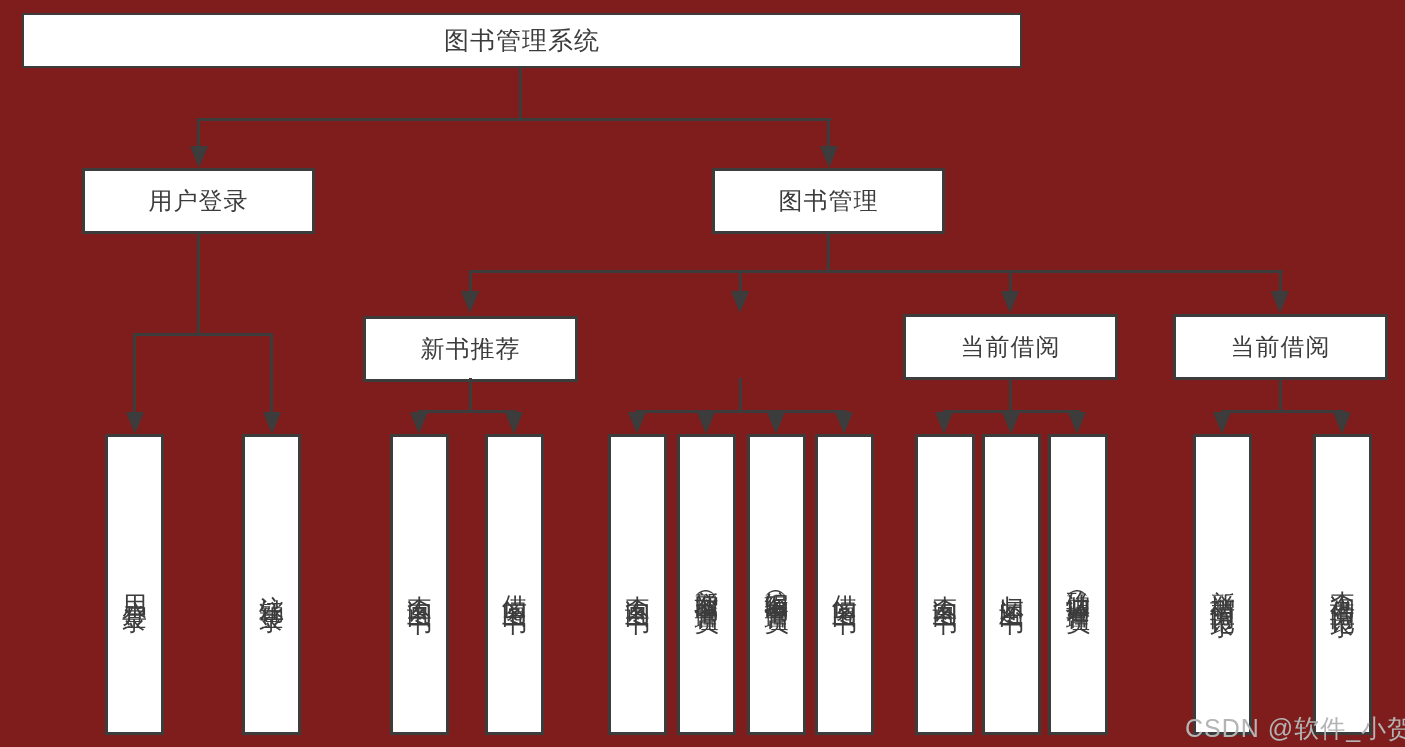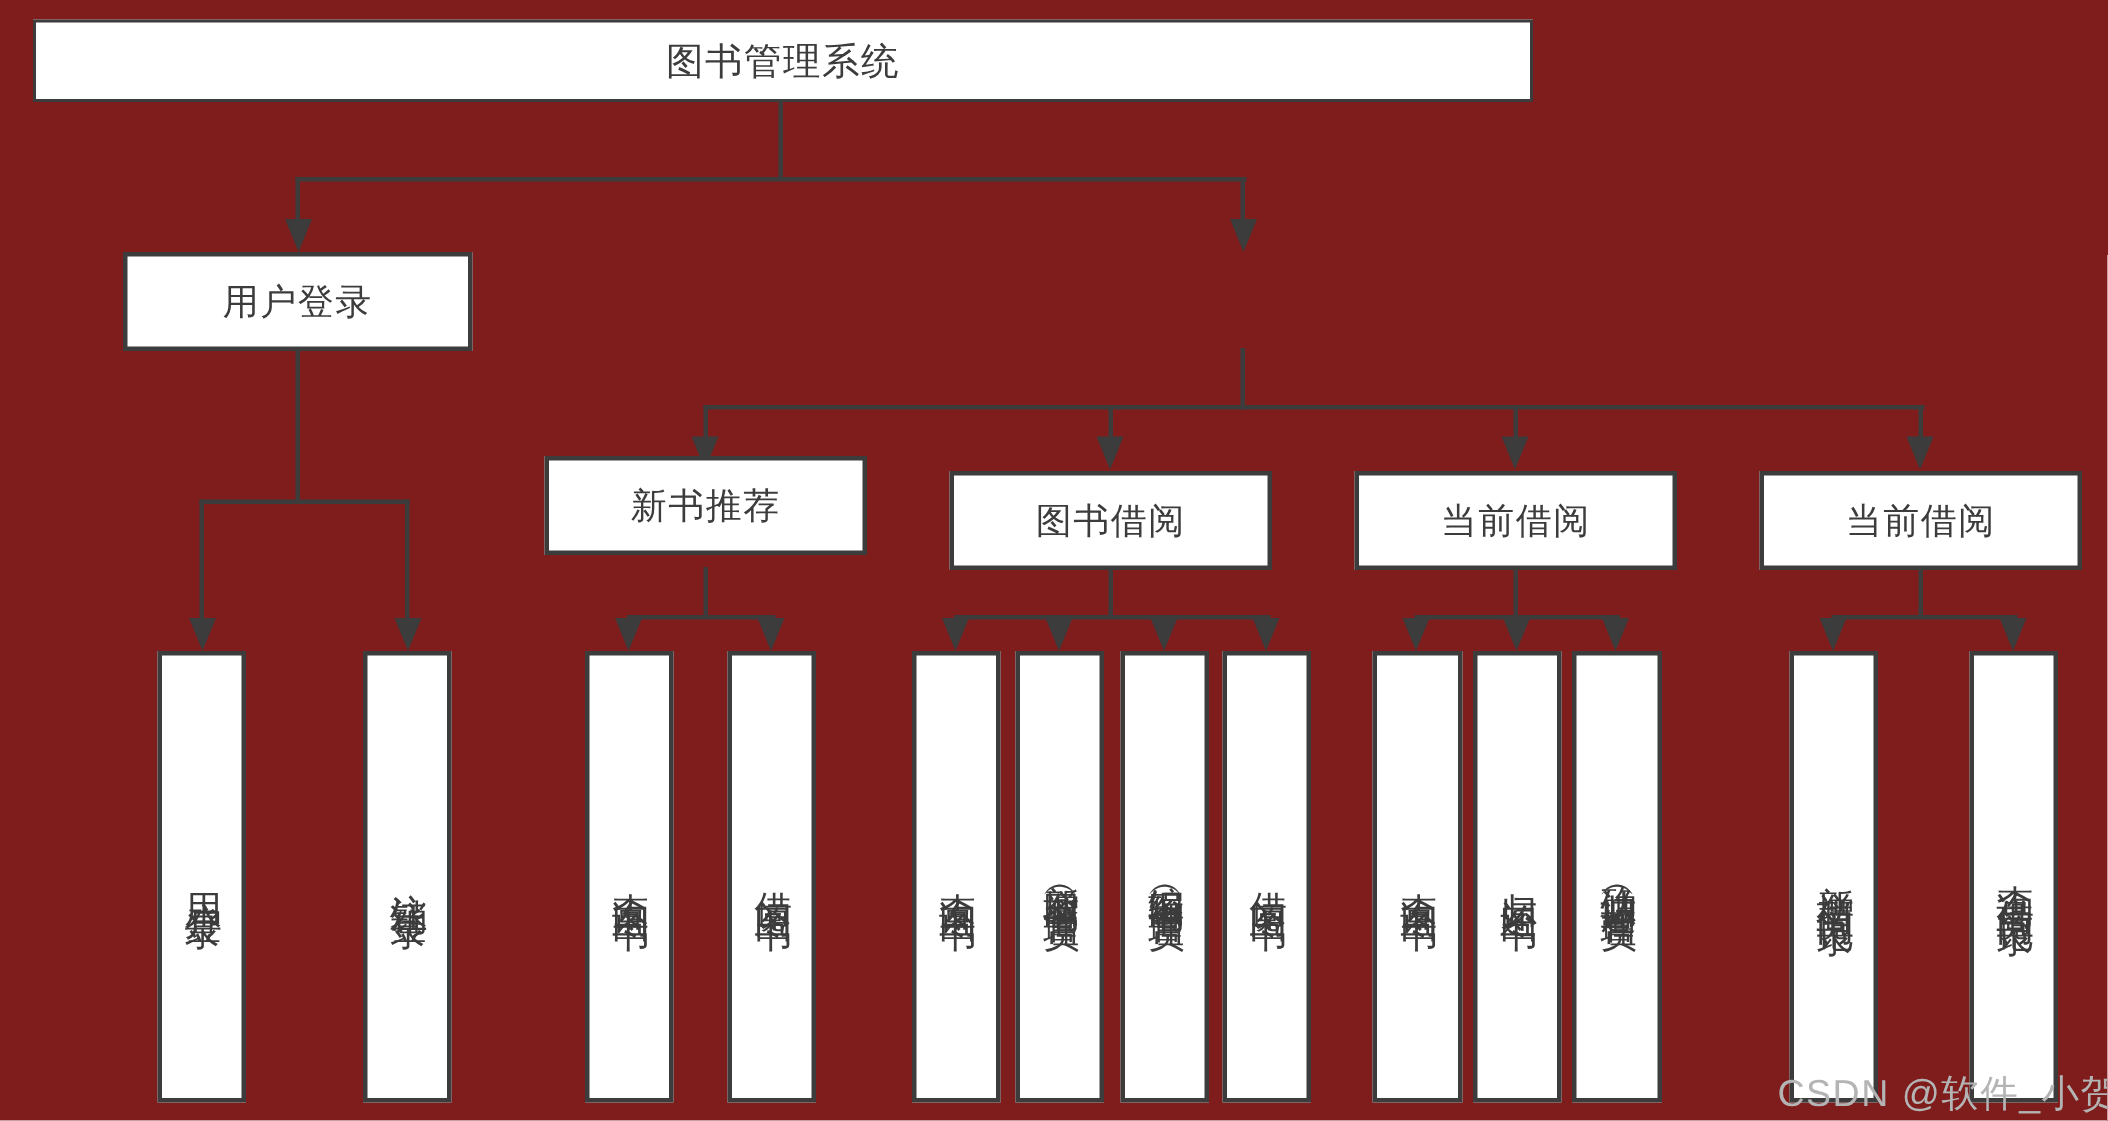--- a/index.html
+++ b/index.html
@@ -58,41 +58,41 @@
   <div class="box root-box" style="left:22px;top:13px;width:1000px;height:55px;">图书管理系统</div>
 
   <div class="vline" style="left:519px;top:66px;height:54px;"></div>
   <div class="hline" style="left:197px;top:118px;width:634px;"></div>
   <div class="vline" style="left:197px;top:118px;height:30px;"></div>
   <div class="arr" style="left:190px;top:146px;"></div>
   <div class="vline" style="left:827px;top:118px;height:30px;"></div>
   <div class="arr" style="left:820px;top:146px;"></div>
 
   <div class="box" style="left:82px;top:168px;width:233px;height:66px;">用户登录</div>
+  <div class="box" style="left:712px;top:168px;width:233px;height:66px;">图书管理</div>
 
   <div class="vline" style="left:197px;top:232px;height:104px;"></div>
   <div class="hline" style="left:133px;top:333px;width:140px;"></div>
   <div class="vline" style="left:133px;top:333px;height:80px;"></div>
   <div class="vline" style="left:270px;top:333px;height:80px;"></div>
   <div class="arr" style="left:126px;top:412px;"></div>
   <div class="arr" style="left:263px;top:412px;"></div>
 
   <div class="vline" style="left:827px;top:232px;height:41px;"></div>
   <div class="hline" style="left:469px;top:270px;width:814px;"></div>
   <div class="vline" style="left:469px;top:270px;height:24px;"></div>
   <div class="arr" style="left:461px;top:291px;"></div>
   <div class="vline" style="left:739px;top:270px;height:24px;"></div>
   <div class="arr" style="left:731px;top:291px;"></div>
   <div class="vline" style="left:1009px;top:270px;height:24px;"></div>
   <div class="arr" style="left:1001px;top:291px;"></div>
   <div class="vline" style="left:1279px;top:270px;height:24px;"></div>
   <div class="arr" style="left:1271px;top:291px;"></div>
 
-  <div class="box" style="left:363px;top:304px;width:215px;height:66px;">新书推荐</div>
-  <div class="box" style="left:633px;top:314px;width:215px;height:66px;">图书借阅</div>
+  <div class="box" style="left:363px;top:316px;width:215px;height:66px;">新书推荐</div>
   <div class="box" style="left:903px;top:314px;width:215px;height:66px;">当前借阅</div>
   <div class="box" style="left:1173px;top:314px;width:215px;height:66px;">当前借阅</div>
 
   <div class="vline" style="left:469px;top:378px;height:34px;"></div>
   <div class="hline" style="left:418px;top:410px;width:99px;"></div>
   <div class="arr" style="left:410px;top:412px;"></div>
   <div class="arr" style="left:505px;top:412px;"></div>
 
   <div class="vline" style="left:739px;top:378px;height:34px;"></div>
   <div class="hline" style="left:636px;top:410px;width:211px;"></div>

